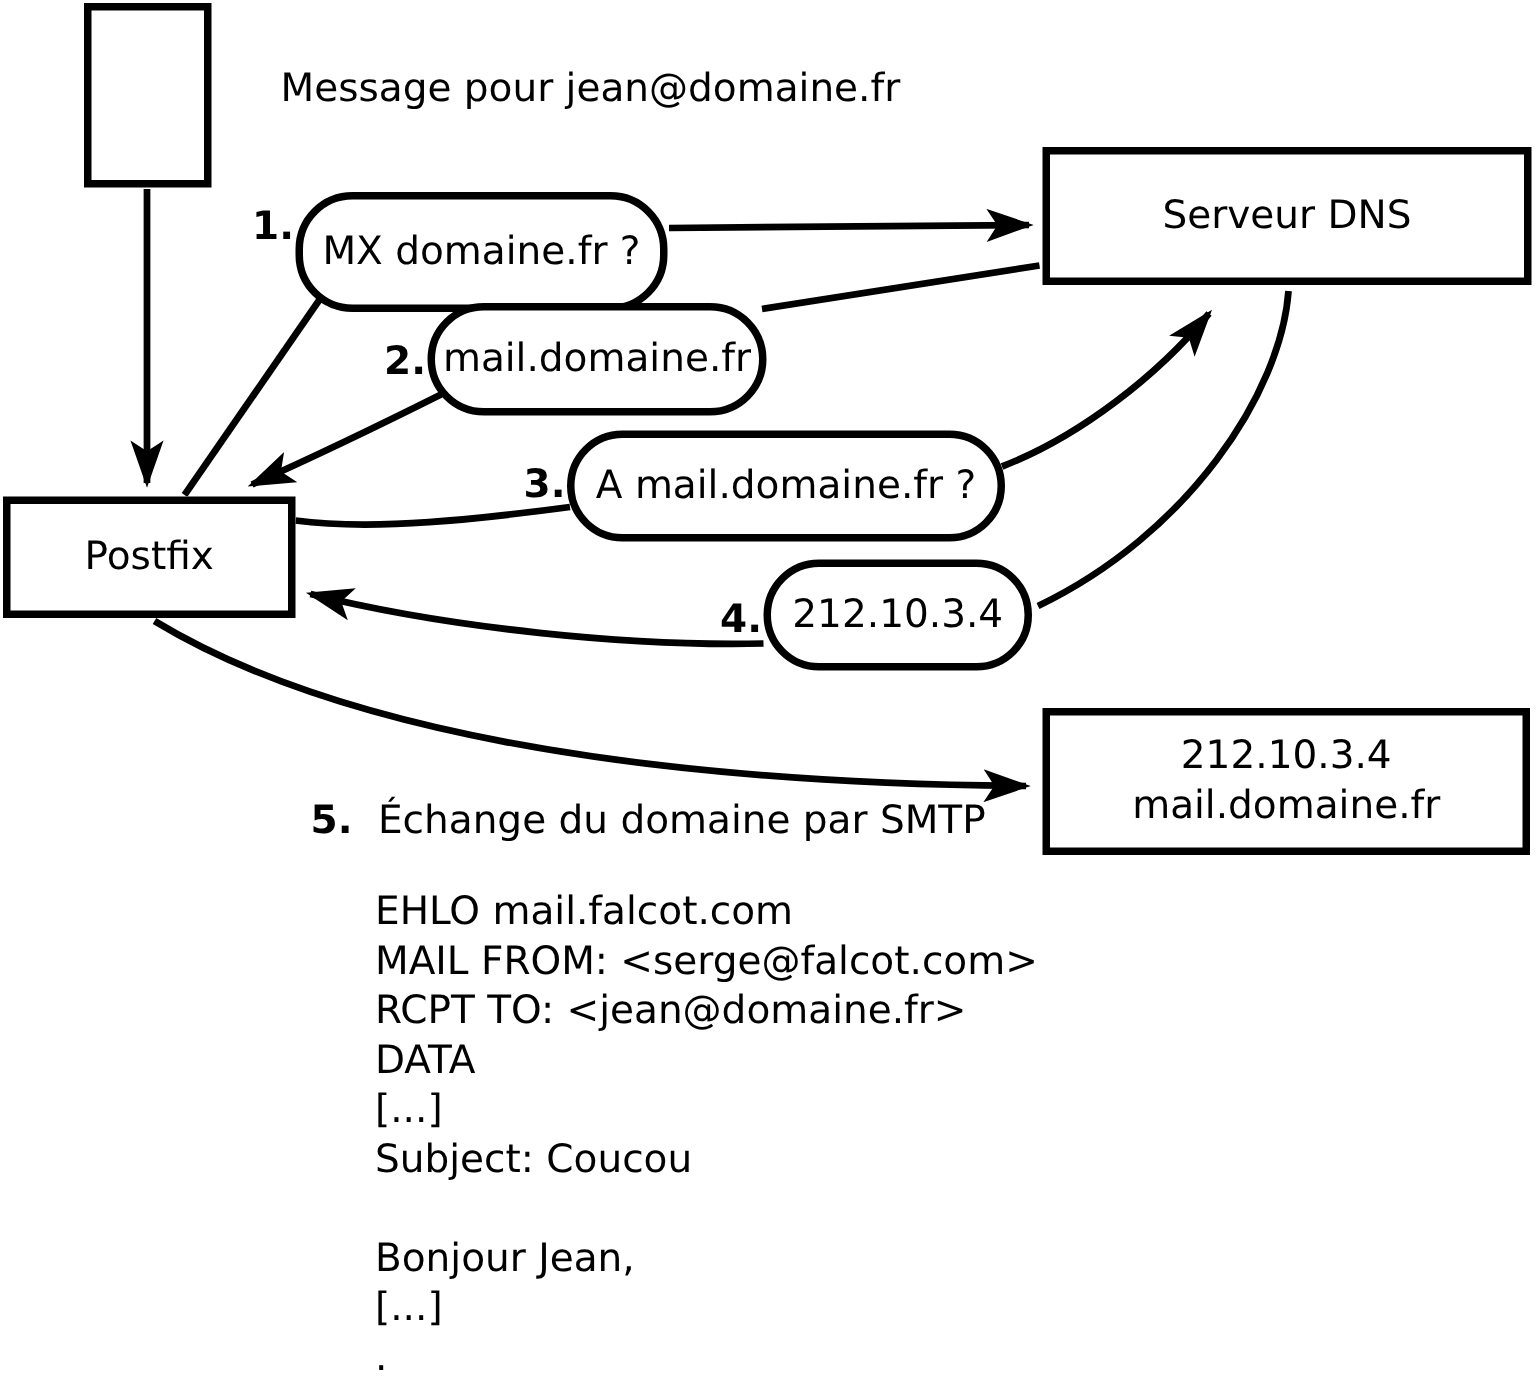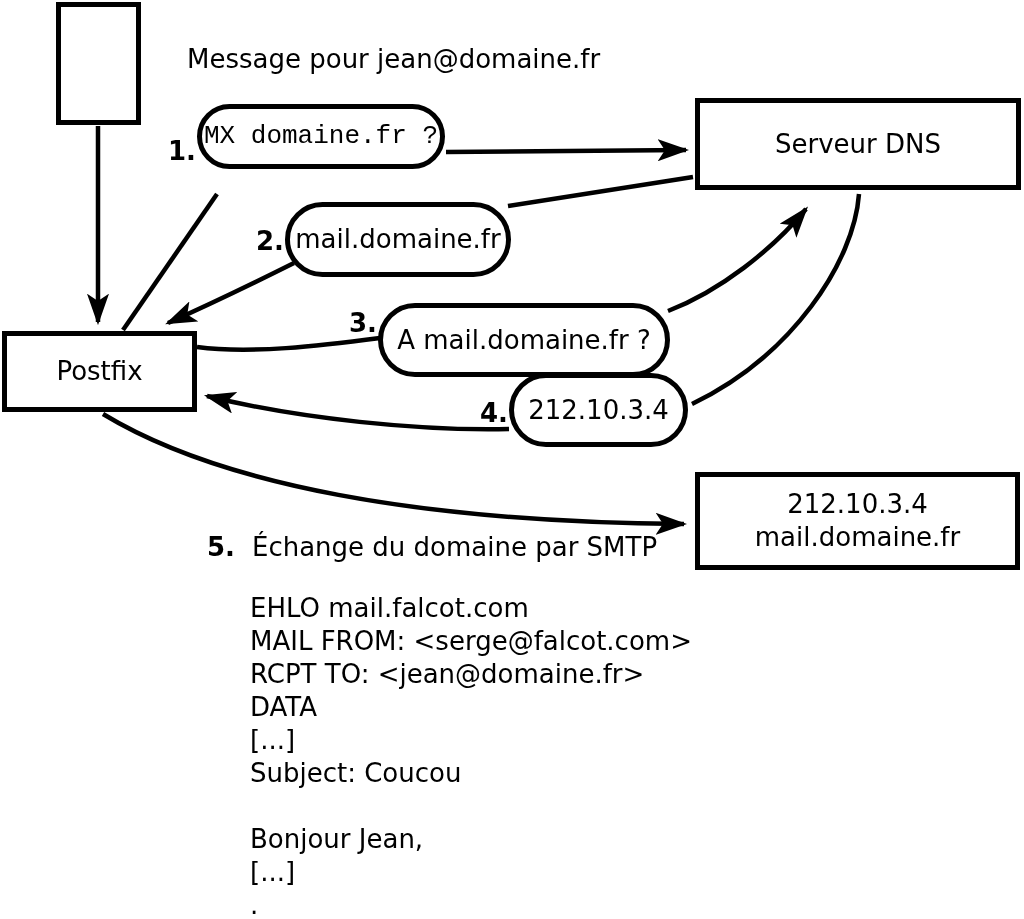--- a/index.html
+++ b/index.html
@@ -89,31 +89,31 @@
   <div class="node-box" style="left:2px; top:331px; width:195px; height:81px;">
     <span class="lbl">Postfix</span>
   </div>
 
   <div class="node-box" style="left:695px; top:472px; width:325px; height:98px;">
     <span class="lbl">212.10.3.4</span>
     <span class="lbl">mail.domaine.fr</span>
   </div>
 
   <span class="stepnum" style="left:166px; top:138px;">1.</span>
-  <div class="node-box pill" style="left:197px; top:104px; width:248px; height:65px;font-family:Liberation Mono, monospace;">
+  <div class="node-box pill" style="left:197px; top:128px; width:248px; height:80px;">
     <span class="lbl">MX domaine.fr ?</span>
   </div>
 
   <span class="stepnum" style="left:254px; top:228px;">2.</span>
   <div class="node-box pill" style="left:285px; top:202px; width:226px; height:75px;">
     <span class="lbl">mail.domaine.fr</span>
   </div>
 
   <span class="stepnum" style="left:347px; top:310px;">3.</span>
-  <div class="node-box pill" style="left:378px; top:287px; width:292px; height:74px;margin-top:16px;">
+  <div class="node-box pill" style="left:378px; top:287px; width:292px; height:74px;">
     <span class="lbl">A mail.domaine.fr ?</span>
   </div>
 
   <span class="stepnum" style="left:478px; top:400px;">4.</span>
   <div class="node-box pill" style="left:509px; top:373px; width:179px; height:74px;">
     <span class="lbl">212.10.3.4</span>
   </div>
 
   <div id="step5-row">
     <span class="n">5.</span><span class="t">Échange du domaine par SMTP</span>

